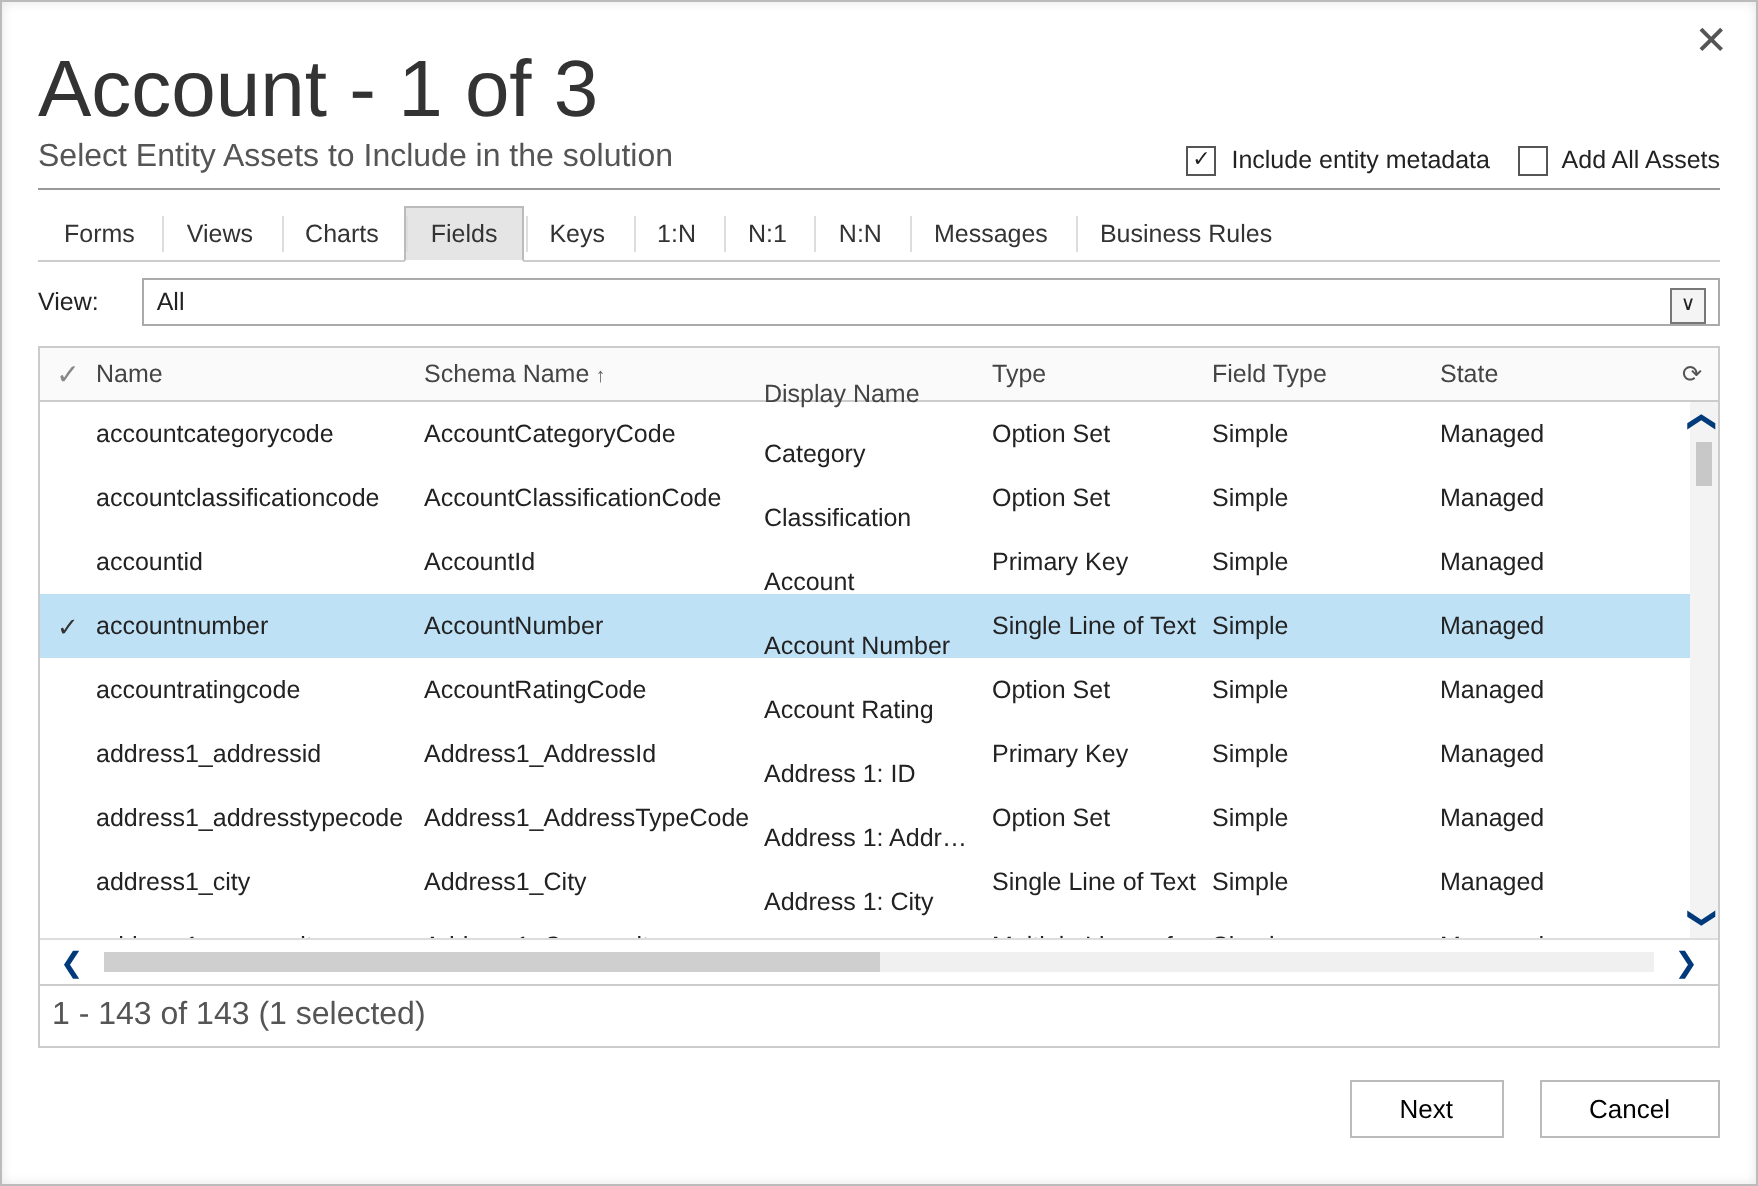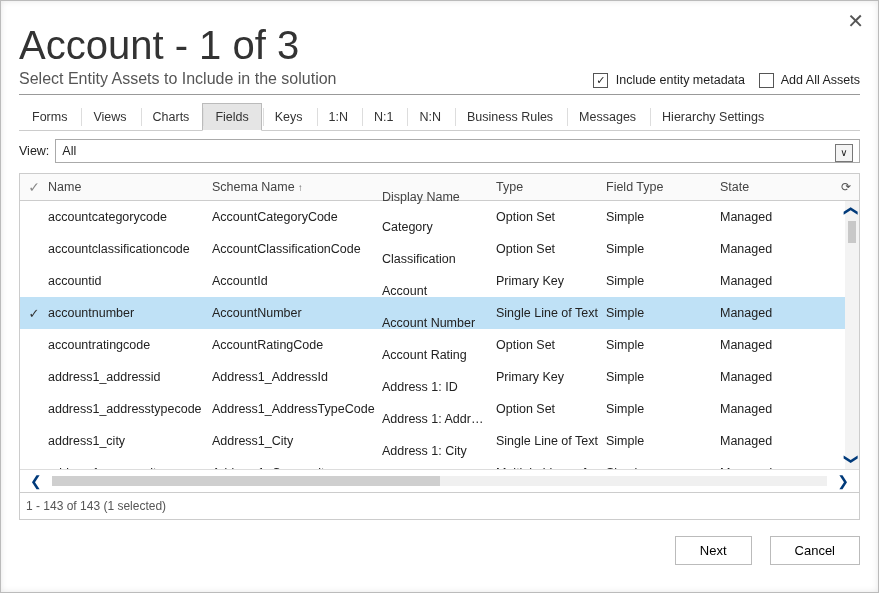--- a/index.html
+++ b/index.html
@@ -93,21 +93,21 @@
   }
   .tab.active {
     border-color: #bbb;
     background: #e5e5e5;
     border-bottom: 1px solid #fff;
     margin-bottom: -1px;
   }
   .viewrow {
     display: flex;
     align-items: center;
-    gap: 6px;
+    gap: 22px;
     margin-top: 8px;
   }
   .viewrow label {
     font-size: 12.5px;
   }
   .viewselect {
     flex: 1;
     position: relative;
   }
   .viewselect .box {
@@ -223,21 +223,21 @@
   }
   .hscroll .hthumb {
     position:absolute;
     left:0; top:0;
     height:10px;
     width:50%;
     background:#cfcfcf;
   }
 
   .status {
-    font-size: 12px;
+    font-size: 16px;
     color: #555;
     padding: 6px 0 6px 6px;
     border-bottom: 1px solid #ccc;
     border-left: 1px solid #ccc;
     border-right: 1px solid #ccc;
   }
 
   .footer {
     display:flex;
     justify-content:flex-end;
@@ -287,23 +287,22 @@
 
   <div class="tabs" id="tabs">
       <div class="tab">Forms</div>
       <div class="tab divider-left">Views</div>
       <div class="tab divider-left">Charts</div>
       <div class="tab active divider-left">Fields</div>
       <div class="tab divider-left">Keys</div>
       <div class="tab divider-left">1:N</div>
       <div class="tab divider-left">N:1</div>
       <div class="tab divider-left">N:N</div>
+      <div class="tab divider-left">Messages</div>
       <div class="tab divider-left">Business Rules</div>
-      <div class="tab divider-left">Messages</div>
-      <div class="tab divider-left">Hierarchy Settings</div>
     </div>
 
   <div class="viewrow">
     <label>View:</label>
     <div class="viewselect">
       <div class="box">
         <span>All</span>
         <span class="arrowbox">∨</span>
       </div>
     </div>

